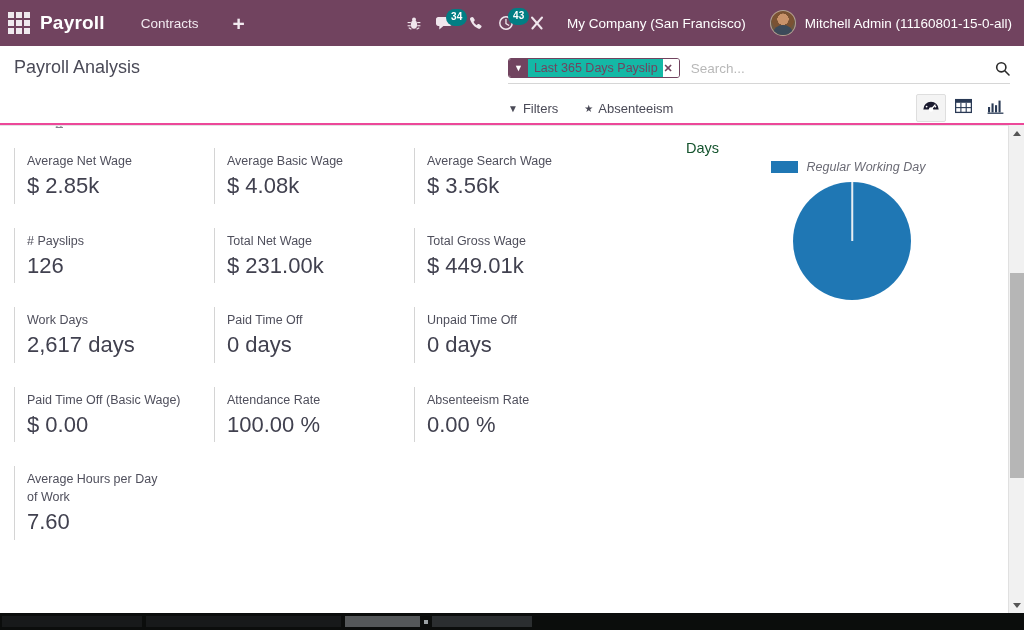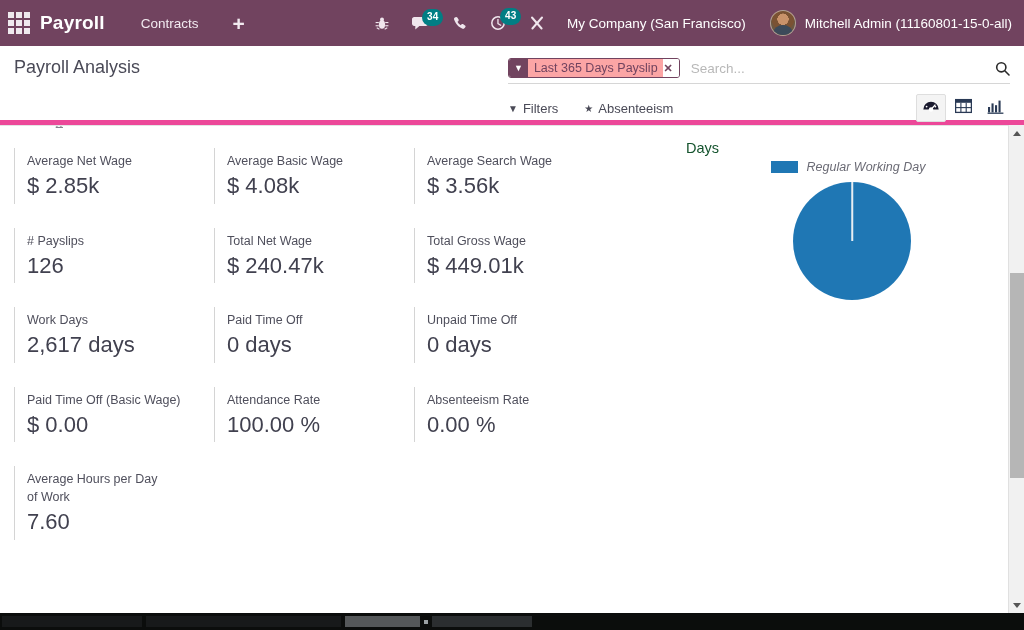--- a/index.html
+++ b/index.html
@@ -45,21 +45,21 @@
     cursor: pointer;
   }
   .nav-plus {
     font-size: 21px; line-height: 1;
     color: #f2eaf0;
     cursor: pointer;
     font-weight: bold;
   }
   .nav-spacer { flex: 1; }
 
-  .sysicons { display: flex; align-items: center; gap: 23px; margin-right: 22px; }
+  .sysicons { display: flex; align-items: center; gap: 15px; margin-right: 22px; }
   .sysicon { position: relative; cursor: pointer; display: flex; align-items: center; }
   .sysicon svg { display: block; }
   .badge {
     position: absolute;
     top: -7px; left: 10px;
     background: #017e84;
     color: #ffffff;
     border-radius: 9px;
     font-size: 10px;
     font-weight: bold;
@@ -89,21 +89,21 @@
     transform: translateX(-50%);
     width: 19px; height: 15px;
     border-radius: 50% 50% 0 0;
     background: #3c4a5a;
   }
   .user-name { font-size: 13.5px; color: #ffffff; white-space: nowrap; }
 
   
   .control-panel {
     background: #ffffff;
-    border-bottom: 5px solid #ec4899;
+    border-bottom: 2px solid #ec4899;
     padding: 0 14px;
     position: relative;
     height: 79px;
   }
   .cp-row1 { display: flex; align-items: flex-start; height: 44px; }
   .page-title {
     font-size: 18px;
     color: #4a4a57;
     padding-top: 11px;
     flex: none;
@@ -129,21 +129,21 @@
     color: #ffffff;
     font-size: 9px;
     display: flex; align-items: center;
     padding: 0 5px;
   }
   .facet-label {
     color: #71435f;
     font-size: 12.5px;
     display: flex; align-items: center;
     padding: 0 5px 0 6px;
-    background: #fca5a5;
+    background: #14b8a6;
     white-space: nowrap;
   }
   .facet-close {
     color: #71435f;
     font-size: 11px;
     display: flex; align-items: center;
     padding: 0 6px 0 1px;
     background: #ffffff;
     font-weight: bold;
     cursor: pointer;
@@ -482,21 +482,21 @@
           <div class="tile-label">Average Search Wage</div>
           <div class="tile-value">$ 3.56k</div>
         </div>
 
         <div class="tile">
           <div class="tile-label"># Payslips</div>
           <div class="tile-value">126</div>
         </div>
         <div class="tile">
           <div class="tile-label">Total Net Wage</div>
-          <div class="tile-value">$ 240.47k</div>
+          <div class="tile-value">$ 231.00k</div>
         </div>
         <div class="tile">
           <div class="tile-label">Total Gross Wage</div>
           <div class="tile-value">$ 449.01k</div>
         </div>
 
         <div class="tile">
           <div class="tile-label">Work Days</div>
           <div class="tile-value">2,617 days</div>
         </div>

